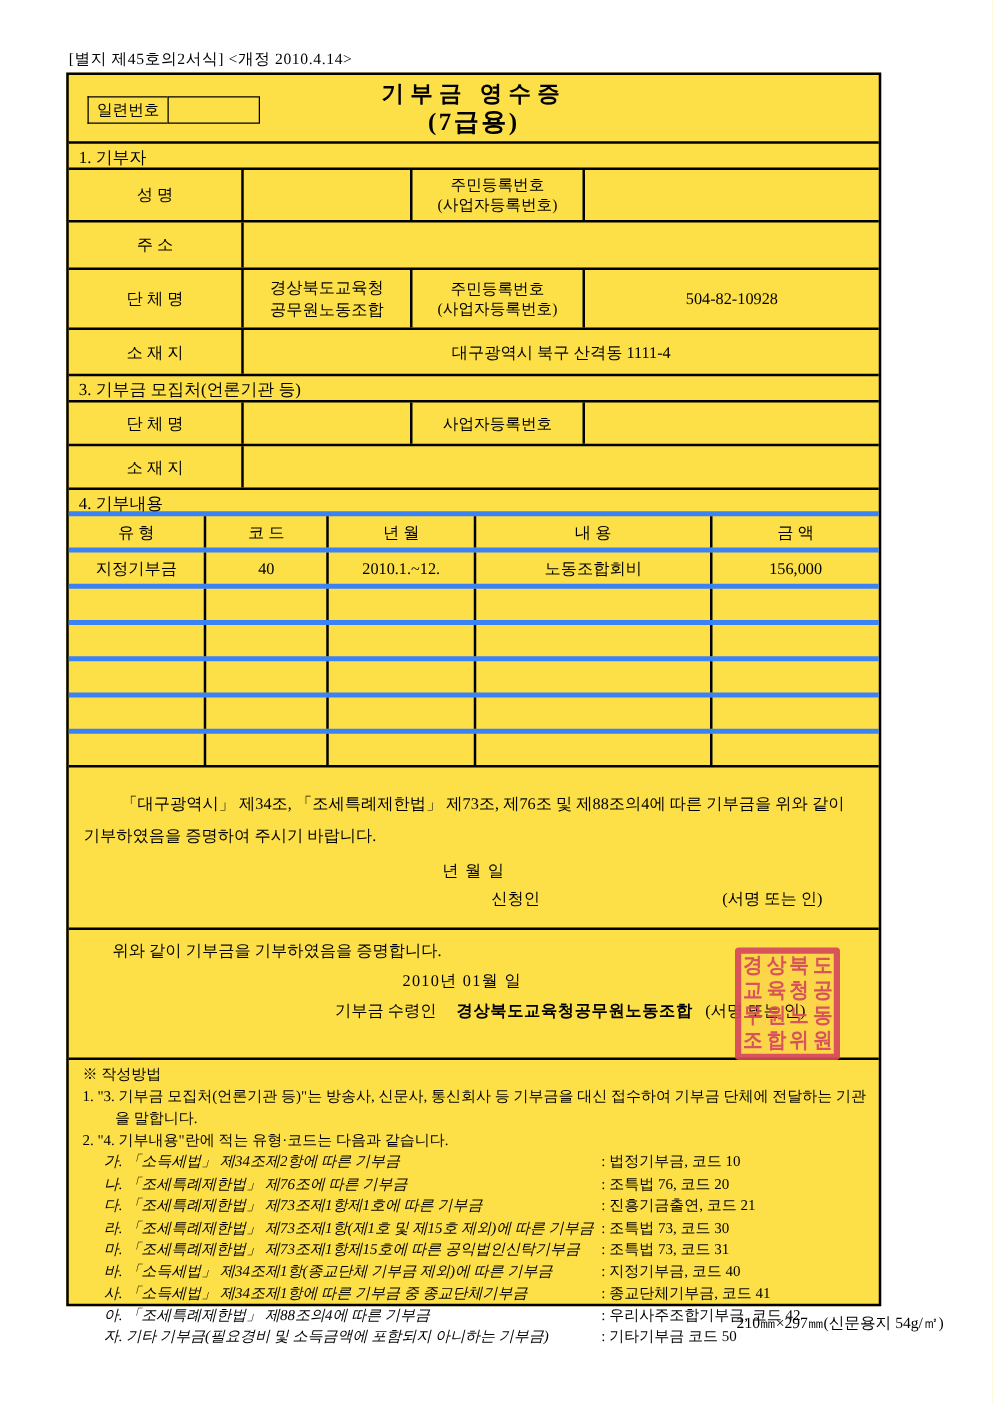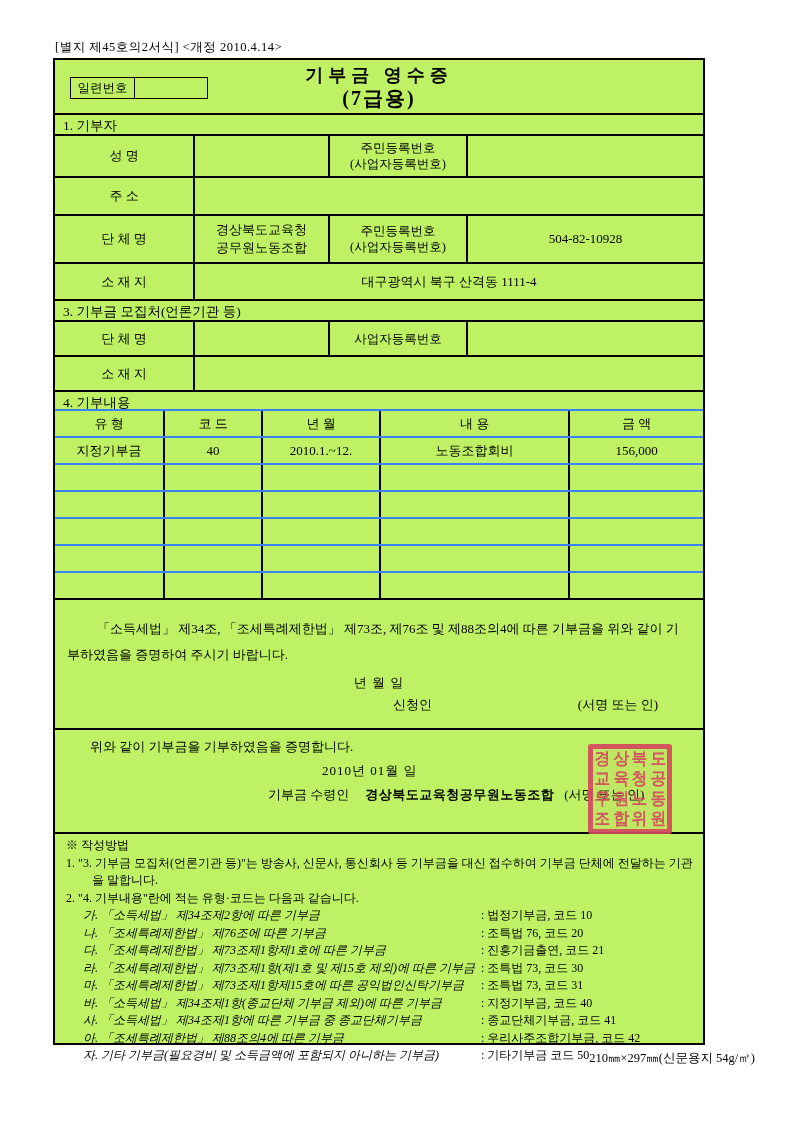--- a/index.html
+++ b/index.html
@@ -1,21 +1,21 @@
 <!DOCTYPE html>
 <html><head>
 <meta charset="utf-8">
 <style>
   * { margin:0; padding:0; box-sizing:border-box; }
   html,body { width:794px; height:1123px; background:#ffffff; color:#000;
     font-family:"Liberation Serif", serif; }
   .page { position:relative; width:794px; height:1123px; background:#fff; overflow:hidden; }
   .form-note { position:absolute; top:39px; left:55px; font-size:12.5px; letter-spacing:0.5px; }
   .box { position:absolute; top:58px; left:53px; width:652px; height:987px;
-    border:2px solid #000; background:#bef264; }
+    border:2px solid #000; background:#fde047; }
   
   .hdr { position:relative; height:53px; }
   .serial { position:absolute; top:17px; left:15px; display:flex; height:22px; font-size:12.5px; }
   .serial .lab { border:1px solid #000; border-right:none; width:64px; display:flex;
     align-items:center; justify-content:center; }
   .serial .fld { border:1px solid #000; width:74px; }
   .ttl { text-align:center; padding-top:3px; }
   .ttl .main { font-size:18px; font-weight:bold; letter-spacing:5px; line-height:24px; }
   .ttl .sub  { font-size:20px; font-weight:bold; letter-spacing:2px; line-height:22px; }
   
@@ -23,21 +23,21 @@
     padding:2px 0 0 8px; }
   
   .row { display:flex; border-top:2px solid #000; }
   .c { border-right:2px solid #000; display:flex; align-items:center; justify-content:center;
     font-size:13px; text-align:center; white-space:pre-line; overflow:hidden; }
   .c:last-child { border-right:none; }
   .w1{width:140px}.w2{width:135px}.w3{width:138px}.w4{flex:1}
   .h40{height:40px}.h36{height:36px}.h46{height:46px}.h35{height:35px}.h33{height:33px}
   .idlbl{font-size:12.5px; line-height:16px;}
   
-  .dt .row { border-top:2px solid #3b82f6; }
+  .dt .row { border-top:4px solid #3b82f6; }
   .dt { border-bottom:2px solid #000; }
   .d1{width:110px}.d2{width:98px}.d3{width:118px}.d4{width:189px}.d5{flex:1}
   .dh{height:25px}
   
   .req { height:112px; font-size:13px; position:relative; }
   .req .body { margin-top:16px; padding:0 18px 0 12px; text-indent:30px; line-height:26px; }
   .req .dateline { text-align:center; margin-top:6px; letter-spacing:1px; }
   .req .signrow { display:flex; justify-content:space-between; padding:4px 45px 0 338px; }
   .rcpt { border-top:2px solid #000; height:104px; font-size:13px; position:relative; }
   .rcpt .body { padding:8px 0 0 35px; }
@@ -172,21 +172,21 @@
       <div class="row">
         <div class="c d1 dh"></div>
         <div class="c d2 dh"></div>
         <div class="c d3 dh"></div>
         <div class="c d4 dh"></div>
         <div class="c d5 dh"></div>
       </div>
     </div>
 
     <div class="req">
-      <div class="body">「소득세법」 제34조, 「조세특례제한법」 제73조, 제76조 및 제88조의4에 따른 기부금을 위와 같이 기부하였음을 증명하여 주시기 바랍니다.</div>
+      <div class="body">「대구광역시」 제34조, 「조세특례제한법」 제73조, 제76조 및 제88조의4에 따른 기부금을 위와 같이 기부하였음을 증명하여 주시기 바랍니다.</div>
       <div class="dateline">년      월      일</div>
       <div class="signrow">
         <span>신청인</span>
         <span>(서명 또는 인)</span>
       </div>
     </div>
 
     <div class="rcpt">
       <div class="body">위와 같이 기부금을 기부하였음을 증명합니다.</div>
       <div class="dateline">2010년  01월    일</div>

